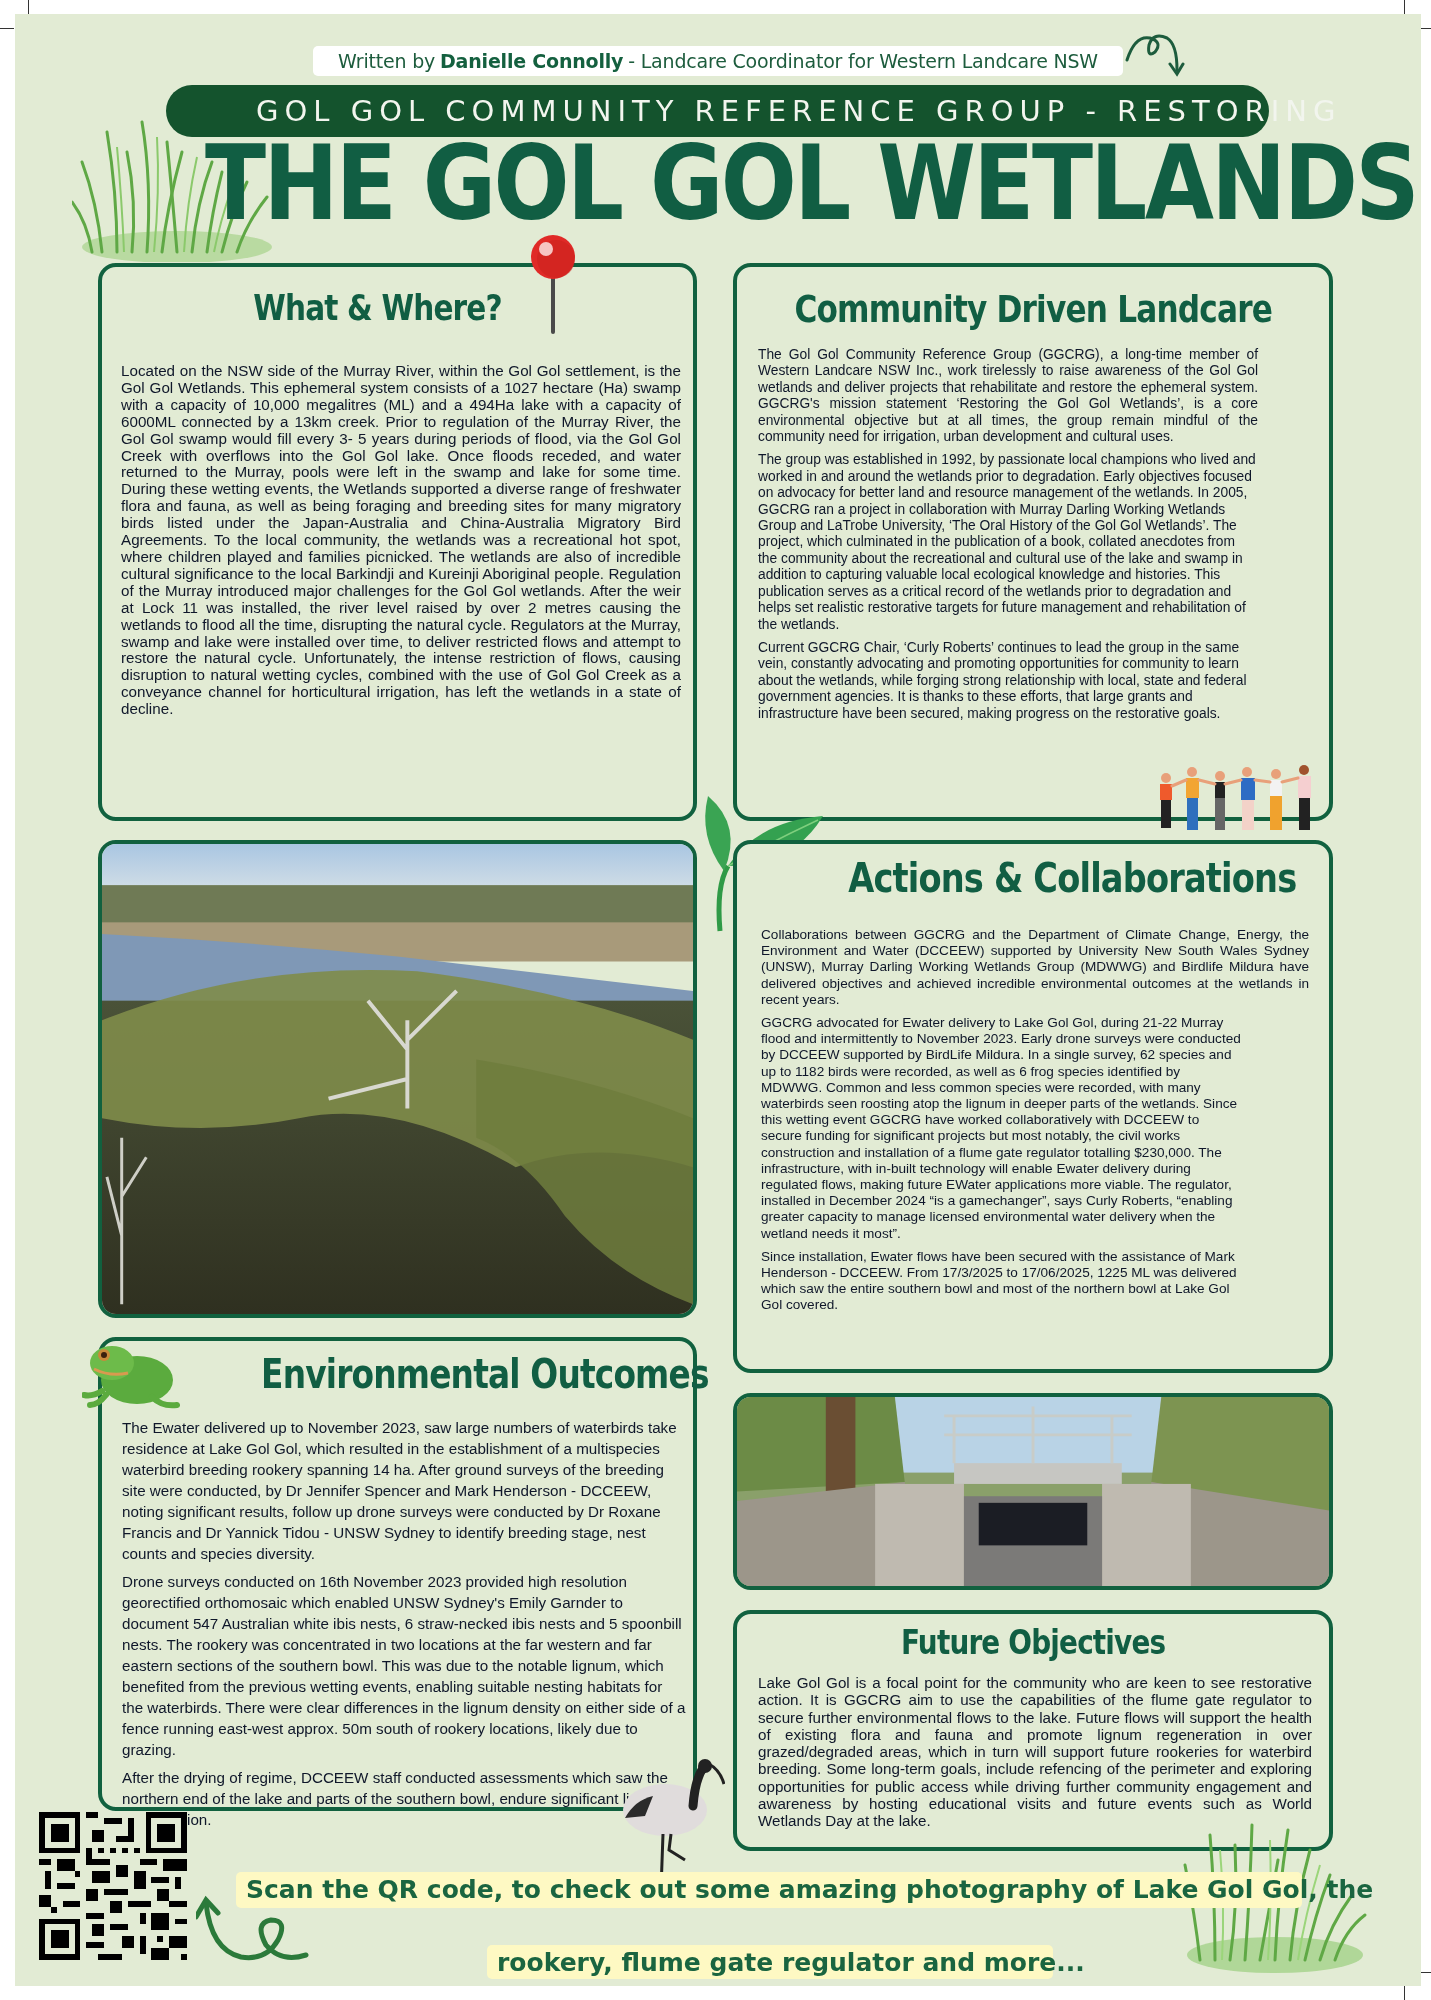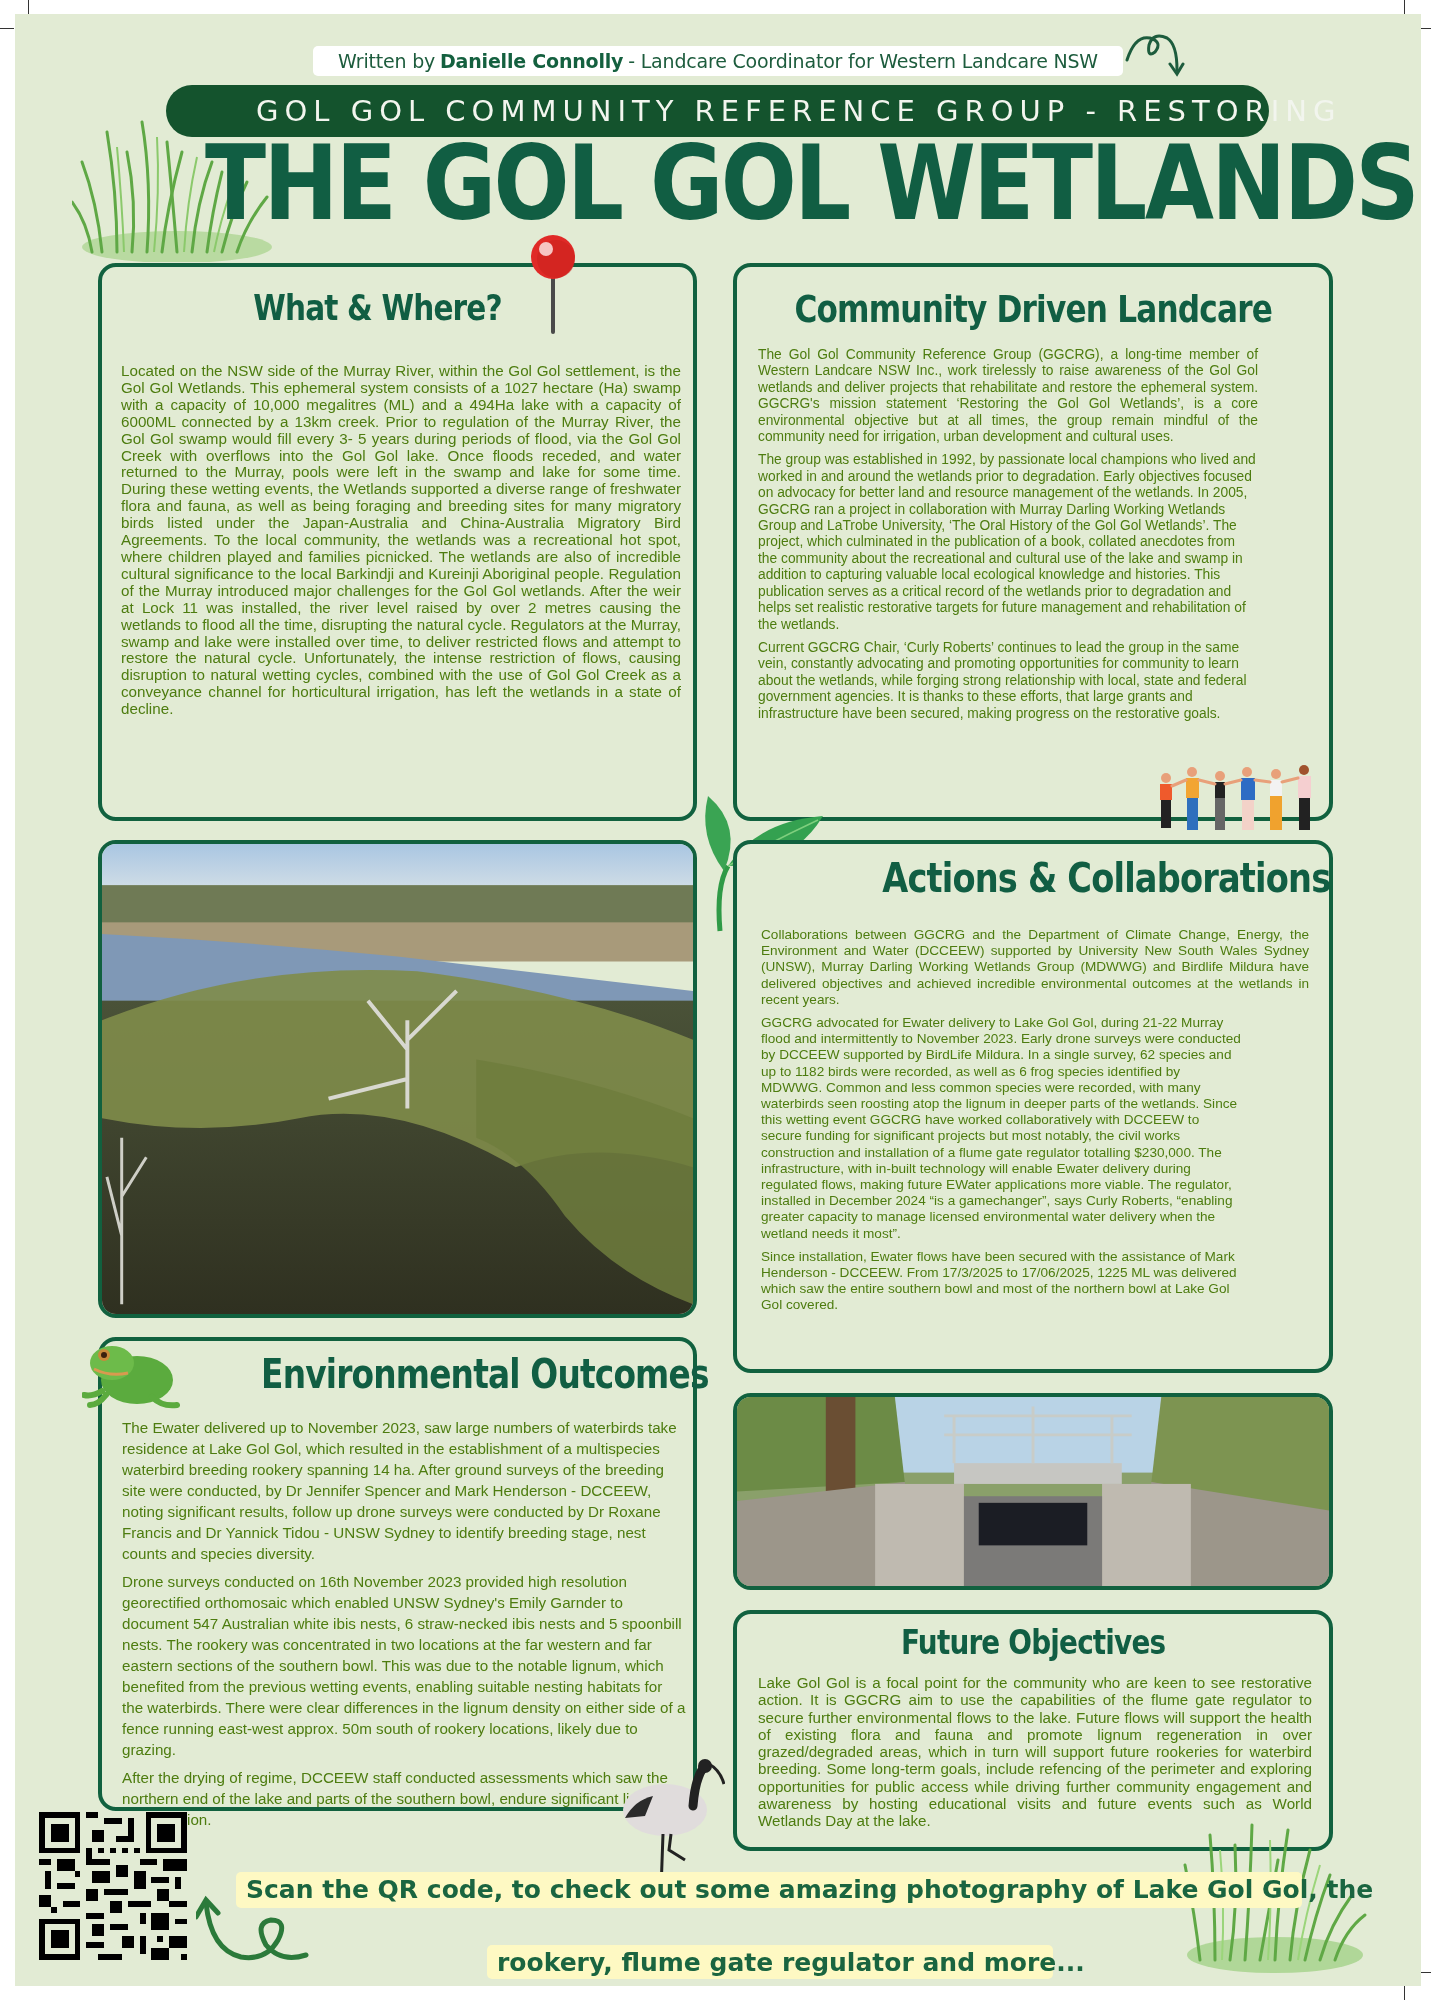--- a/index.html
+++ b/index.html
@@ -45,21 +45,21 @@
     position: absolute; border: 4px solid #11613f; border-radius: 18px;
     background: #e2ebd4;
   }
   .card h2 {
     position: absolute; left: 0; right: 0; text-align: center;
     font-family: "DejaVu Sans", sans-serif; font-weight: bold; color: #115e43;
     letter-spacing: -1px; white-space: nowrap;
   }
   .card h2 span { display: inline-block; transform: scaleX(0.82); transform-origin: center; }
   .body-text {
-    position: absolute; color: #4d7c0f; font-family: "Liberation Sans", sans-serif;
+    position: absolute; color: #0f172a; font-family: "Liberation Sans", sans-serif;
     font-size: 14.3px; line-height: 16.6px;
   }
   .body-text p { margin-bottom: 7px; }
   .justify p { text-align: justify; }
 
   .photo { position: absolute; border: 4px solid #11613f; border-radius: 18px; overflow: hidden; }
 
   .cta {
     position: absolute; font-family: "DejaVu Sans", sans-serif; font-weight: bold;
     color: #1a6540; font-size: 25px; text-align: center; white-space: nowrap;
@@ -190,21 +190,21 @@
 </div>
 
 <svg style="position:absolute;left:698px;top:796px;width:130px;height:140px;" viewBox="0 0 130 140">
   <path d="M22 135 Q18 90 30 70" stroke="#2f9a46" stroke-width="5" fill="none"></path>
   <path d="M26 75 Q0 40 10 0 Q45 30 26 75 Z" fill="#3aa453"></path>
   <path d="M30 70 Q60 25 125 20 Q95 70 30 70 Z" fill="#34a150"></path>
   <path d="M30 70 Q75 45 120 24" stroke="#7fcf7e" stroke-width="1.5" fill="none"></path>
 </svg>
 
 <div class="card" style="left:733px;top:840px;width:600px;height:533px;">
-  <h2 style="top:10px;font-size:41px;padding-left:96px;text-align:center;"><span>Actions &amp; Collaborations</span></h2>
+  <h2 style="top:10px;font-size:41px;padding-left:62px;text-align:center;"><span>Actions &amp; Collaborations</span></h2>
   <div class="body-text" style="left:24px;top:83px;width:548px;font-size:13.6px;line-height:16.2px;">
     <p style="text-align:justify;">Collaborations between GGCRG and the Department of Climate Change, Energy, the Environment and Water (DCCEEW) supported by University New South Wales Sydney (UNSW), Murray Darling Working Wetlands Group (MDWWG) and Birdlife Mildura have delivered objectives and achieved incredible environmental outcomes at the wetlands in recent years.</p>
     <p style="width:480px;">GGCRG advocated for Ewater delivery to Lake Gol Gol, during 21-22 Murray flood and intermittently to November 2023. Early drone surveys were conducted by DCCEEW supported by BirdLife Mildura. In a single survey, 62 species and up to 1182 birds were recorded, as well as 6 frog species identified by MDWWG. Common and less common species were recorded, with many waterbirds seen roosting atop the lignum in deeper parts of the wetlands. Since this wetting event GGCRG have worked collaboratively with DCCEEW to secure funding for significant projects but most notably, the civil works construction and installation of a flume gate regulator totalling $230,000. The infrastructure, with in-built technology will enable Ewater delivery during regulated flows, making future EWater applications more viable. The regulator, installed in December 2024 “is a gamechanger”, says Curly Roberts, “enabling greater capacity to manage licensed environmental water delivery when the wetland needs it most”.</p>
     <p style="width:480px;">Since installation, Ewater flows have been secured with the assistance of Mark Henderson - DCCEEW. From 17/3/2025 to 17/06/2025, 1225 ML was delivered which saw the entire southern bowl and most of the northern bowl at Lake Gol Gol covered.</p>
   </div>
 </div>
 
 <div class="card" style="left:98px;top:1337px;width:599px;height:474px;">
   <h2 style="top:10px;font-size:40px;padding-left:110px;"><span>Environmental Outcomes</span></h2>
   <div class="body-text" style="left:20px;top:76px;width:565px;font-size:15.2px;line-height:21px;">

